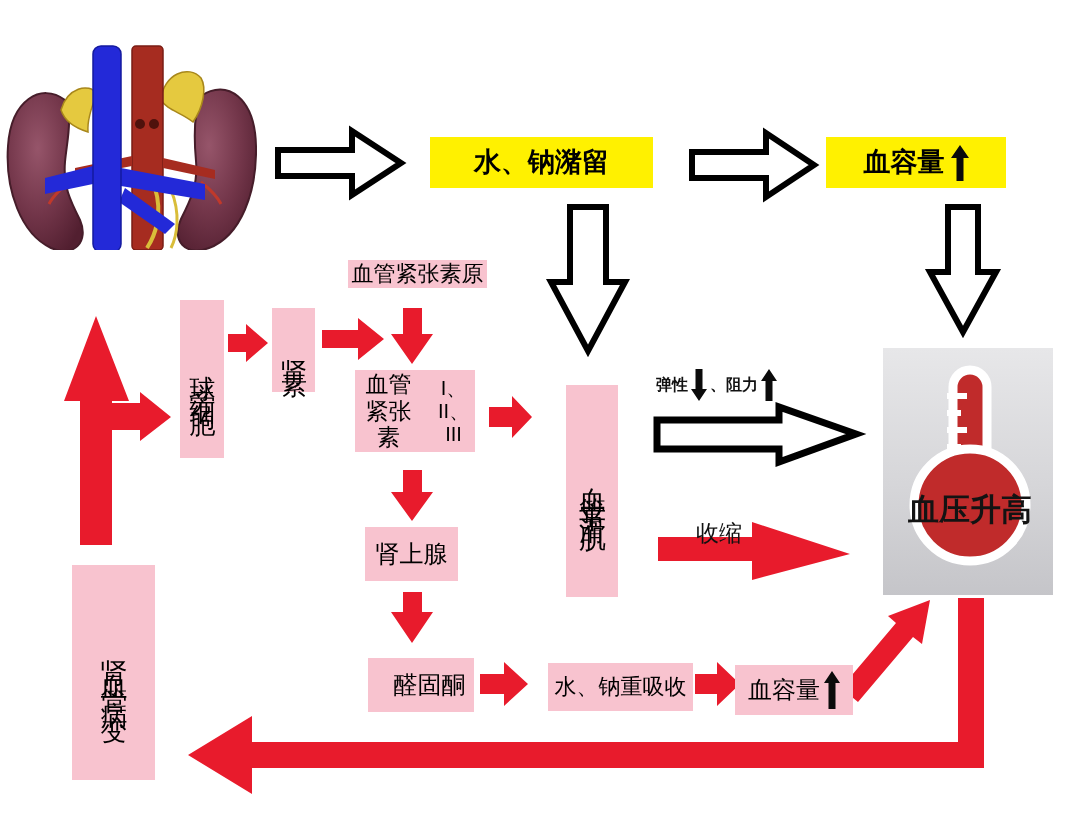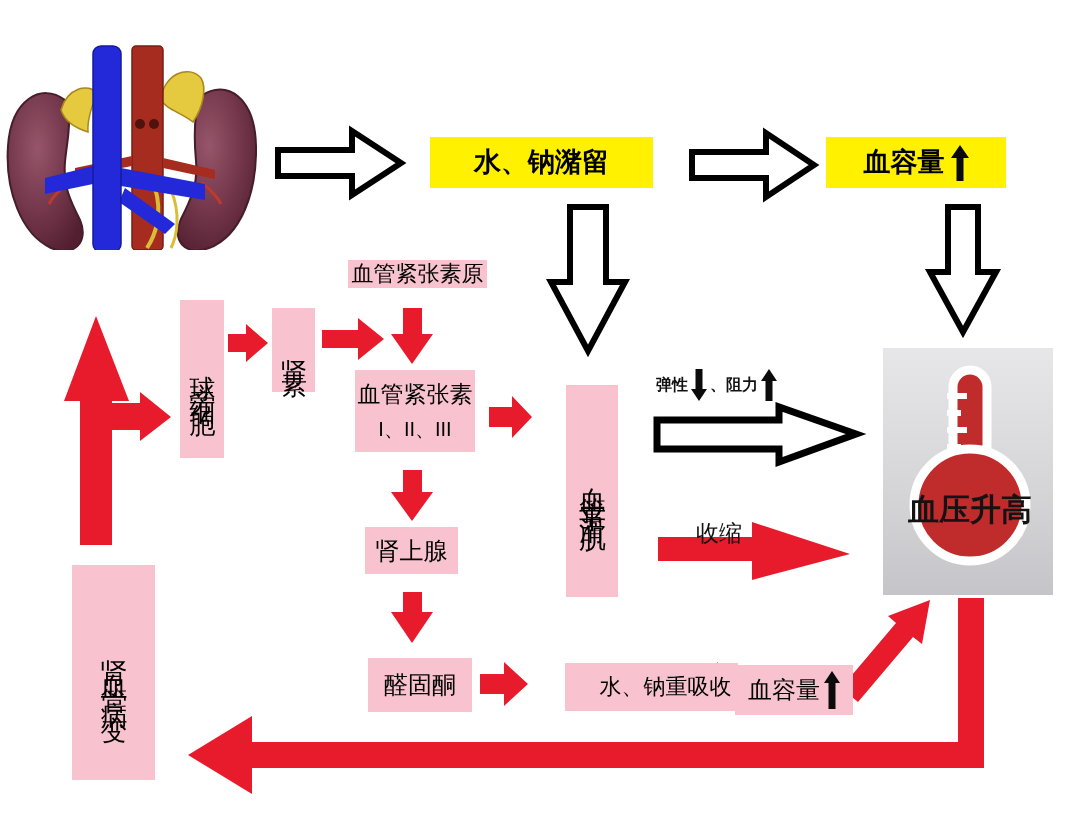--- a/index.html
+++ b/index.html
@@ -6,21 +6,21 @@
   #canvas{
     position:relative;width:1080px;height:835px;background:#ffffff;overflow:hidden;
     font-family:"Liberation Sans","DejaVu Sans",sans-serif;color:#151515;
   }
   .layer{position:absolute;left:0;top:0;}
   .box{position:absolute;display:flex;align-items:center;justify-content:center;
        text-align:center;line-height:1.15;color:#000000;}
   .yellow{background:#FFF100;font-weight:600;}
   .pink{background:#F8C3CF;font-weight:500;}
   .vbox{writing-mode:vertical-rl;text-orientation:upright;}
-  .two-line{flex-direction:column;gap:10px;}
+  .two-line{flex-direction:row;gap:10px;}
   .note{position:absolute;display:flex;align-items:center;gap:3px;
         font-weight:600;color:#111;white-space:nowrap;}
   .arr-ico{display:inline-block;}
   .thermo{position:absolute;left:883px;top:348px;width:170px;height:247px;
           background:linear-gradient(180deg,#E7E7E9 0%,#D6D6D9 55%,#C5C5C9 100%);}
   svg{display:block;}
 </style>
 </head>
 <body>
 
@@ -109,29 +109,29 @@
 
   <div class="box pink two-line" style="left:355px;top:370px;width:120px;height:82px;font-size:23px;">
     <span>血管紧张素</span>
     <span style="font-size:20px;">I、II、III</span>
   </div>
 
   <div class="box pink vbox" style="left:566px;top:385px;width:52px;height:212px;font-size:27px;letter-spacing:10px;">
     <span>血管平滑肌</span>
   </div>
 
-  <div class="box pink" style="left:365px;top:527px;width:93px;height:47px;font-size:24px;">
+  <div class="box pink" style="left:365px;top:527px;width:93px;height:54px;font-size:24px;">
     <span>肾上腺</span>
   </div>
 
-  <div class="box pink" style="left:368px;top:658px;width:104px;height:54px;font-size:24px;">
+  <div class="box pink" style="left:368px;top:658px;width:89px;height:54px;font-size:24px;padding-left:17px;">
     <span>醛固酮</span>
   </div>
 
-  <div class="box pink" style="left:565px;top:663px;width:145px;height:48px;font-size:22px;padding-left:28px;">
+  <div class="box pink" style="left:548px;top:663px;width:145px;height:48px;font-size:22px;">
     <span>水、钠重吸收</span>
   </div>
 
   <div class="box pink" style="left:735px;top:665px;width:118px;height:50px;font-size:24px;gap:4px;">
     <span>血容量</span>
     <svg class="arr-ico" width="16" height="38" viewBox="0 0 16 38">
       <polygon points="8,0 16,12 11.5,12 11.5,38 4.5,38 4.5,12 0,12" fill="#0b0b0b"></polygon>
     </svg>
   </div>
 

